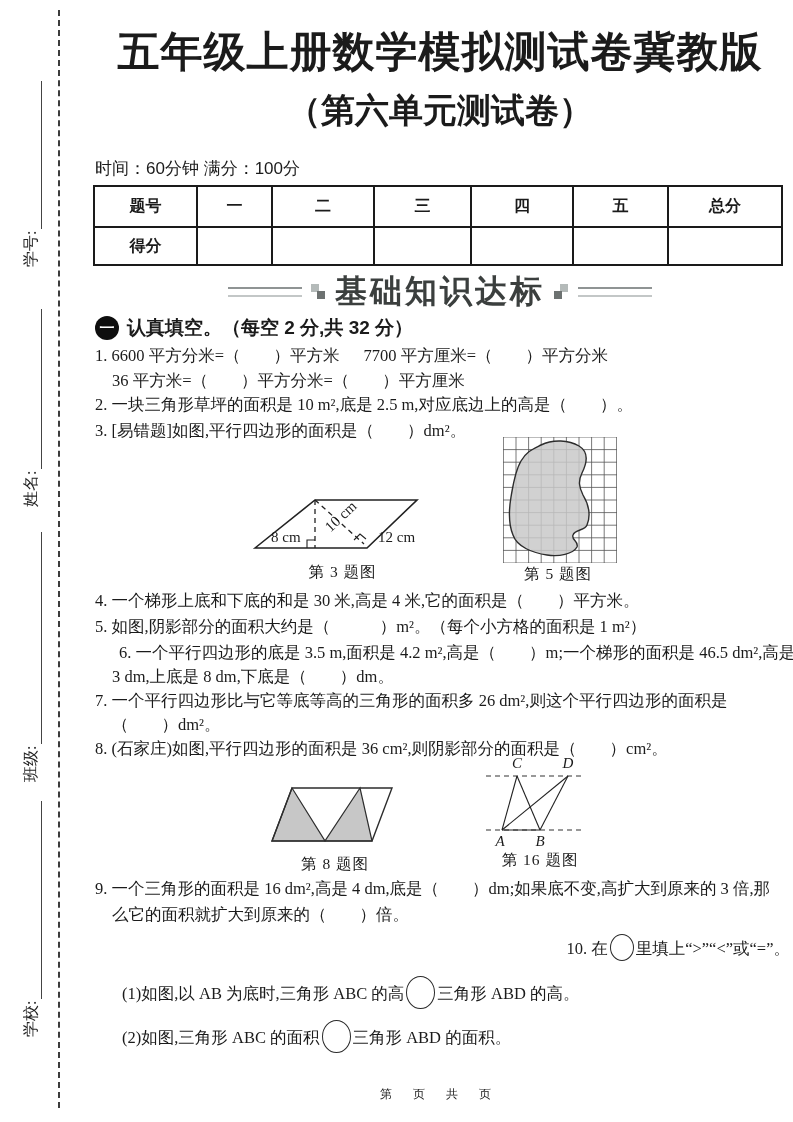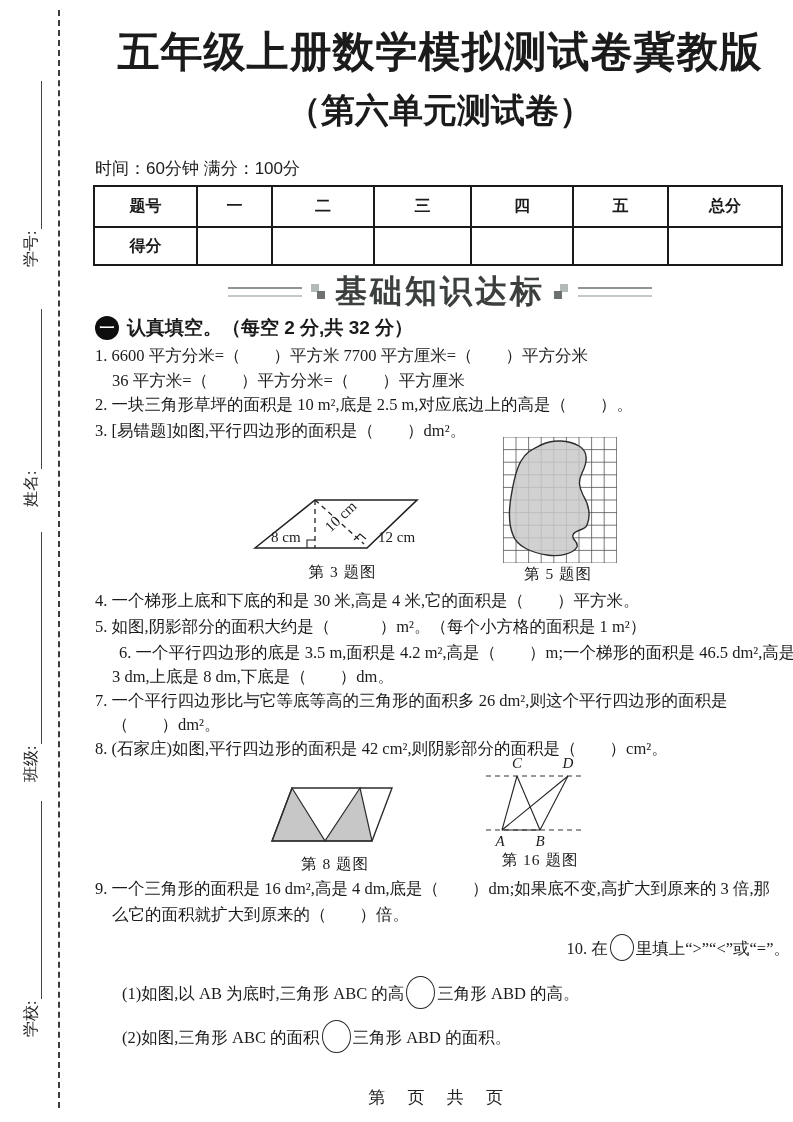--- a/index.html
+++ b/index.html
@@ -41,21 +41,21 @@
   .sec-head{position:absolute;left:95px;top:315px;display:flex;align-items:center;gap:8px;}
   .circle-num{width:24px;height:24px;border-radius:50%;background:#0e0e0e;color:#fff;display:inline-flex;
               align-items:center;justify-content:center;font-size:15px;font-weight:bold;
               font-family:"Liberation Sans","DejaVu Sans",sans-serif;}
   .sec-title{font-family:"Liberation Sans","DejaVu Sans",sans-serif;font-weight:900;font-size:19px;}
   .mvar{font-family:"Liberation Serif",serif;}
   .cmp-circle{display:inline-block;width:22px;height:25px;border:1.6px solid #2a2a2a;border-radius:50%;
               vertical-align:-7px;margin:0 2px;background:#fff;}
   .cmp-circle.big{width:27px;height:31px;vertical-align:-10px;}
   .fig-caption{position:absolute;text-align:center;font-size:15.5px;letter-spacing:1px;}
-  .footer{left:95px;top:1086px;width:690px;text-align:center;font-size:17px;letter-spacing:9px;color:#222;}
+  .footer{left:95px;top:1086px;width:690px;text-align:center;font-size:12px;letter-spacing:9px;color:#222;}
   svg{display:block;}
 </style>
 </head>
 <body>
 
 <div class="cut-line"></div>
 
 <div class="side-field" style="left:16px;top:267px;width:186px;height:26px;">
   <span class="lbl">学号:</span>
   <span class="blank"></span>
@@ -123,21 +123,21 @@
   <span class="deco-line"></span>
 </div>
 
 <div class="sec-head">
   <span class="circle-num">一</span>
   <span class="sec-title">认真填空。（每空 2 分,共 32 分）</span>
 </div>
 
 <div class="qline" style="top:345px;">
   <span>1. 6600 平方分米=（　　）平方米</span>
-  <span style="">7700 平方厘米=（　　）平方分米</span>
+  <span style="margin-left:20px;">7700 平方厘米=（　　）平方分米</span>
 </div>
 <div class="qline indent" style="top:370px;">36 平方米=（　　）平方分米=（　　）平方厘米</div>
 <div class="qline" style="top:394px;">2. 一块三角形草坪的面积是 10 m²,底是 2.5 m,对应底边上的高是（　　）。</div>
 <div class="qline" style="top:420px;">3. [易错题]如图,平行四边形的面积是（　　）dm²。</div>
 
 <svg class="abs" style="left:240px;top:478px;" width="205" height="84" viewBox="0 0 205 84">
   <polygon points="15,70 75,22 177,22 127,70" fill="none" stroke="#222" stroke-width="1.6"></polygon>
   <line x1="75" y1="22" x2="75" y2="70" stroke="#222" stroke-width="1.3" stroke-dasharray="5,4"></line>
   <path d="M75,62 h-8 v8" fill="none" stroke="#222" stroke-width="1.1"></path>
   <line x1="75" y1="22" x2="124" y2="66" stroke="#222" stroke-width="1.3" stroke-dasharray="5,4"></line>
@@ -156,21 +156,21 @@
   <path d="M38,8 C50,2 66,3 76,9 C86,15 84,26 79,36 C75,44 76,50 80,58 C86,68 88,78 84,88 C82,94 72,92 70,98 C68,103 76,104 74,110 C70,117 56,120 44,118 C30,116 14,110 10,98 C5,86 6,72 8,60 C10,48 12,34 18,24 C24,14 30,12 38,8 Z" fill="#c9c9c9" fill-opacity="0.85" stroke="#2d2d2d" stroke-width="1.4"></path>
 </svg>
 <div class="fig-caption" style="left:483px;top:564px;width:150px;">第 5 题图</div>
 
 <div class="qline" style="top:590px;">4. 一个梯形上底和下底的和是 30 米,高是 4 米,它的面积是（　　）平方米。</div>
 <div class="qline" style="top:616px;">5. 如图,阴影部分的面积大约是（　　　）m²。（每个小方格的面积是 1 m²）</div>
 <div class="qline" style="top:642px;margin-left:24px;">6. 一个平行四边形的底是 3.5 m,面积是 4.2 m²,高是（　　）m;一个梯形的面积是 46.5 dm²,高是</div>
 <div class="qline indent" style="top:666px;">3 dm,上底是 8 dm,下底是（　　）dm。</div>
 <div class="qline" style="top:690px;">7. 一个平行四边形比与它等底等高的三角形的面积多 26 dm²,则这个平行四边形的面积是</div>
 <div class="qline indent" style="top:714px;">（　　）dm²。</div>
-<div class="qline" style="top:738px;">8. (石家庄)如图,平行四边形的面积是 42 cm²,则阴影部分的面积是（　　）cm²。</div>
+<div class="qline" style="top:738px;">8. (石家庄)如图,平行四边形的面积是 36 cm²,则阴影部分的面积是（　　）cm²。</div>
 
 <svg class="abs" style="left:260px;top:778px;" width="140" height="74" viewBox="0 0 140 74">
   <polygon points="32,10 12,63 65,63" fill="#c7c7c7" stroke="#2d2d2d" stroke-width="1.2"></polygon>
   <polygon points="100,10 65,63 112,63" fill="#c7c7c7" stroke="#2d2d2d" stroke-width="1.2"></polygon>
   <polygon points="12,63 32,10 132,10 112,63" fill="none" stroke="#2d2d2d" stroke-width="1.4"></polygon>
 </svg>
 <div class="fig-caption" style="left:255px;top:854px;width:160px;">第 8 题图</div>
 
 <svg class="abs" style="left:478px;top:754px;" width="125" height="94" viewBox="0 0 125 94">
   <line x1="8" y1="22" x2="106" y2="22" stroke="#333" stroke-width="1.2" stroke-dasharray="5,4"></line>

